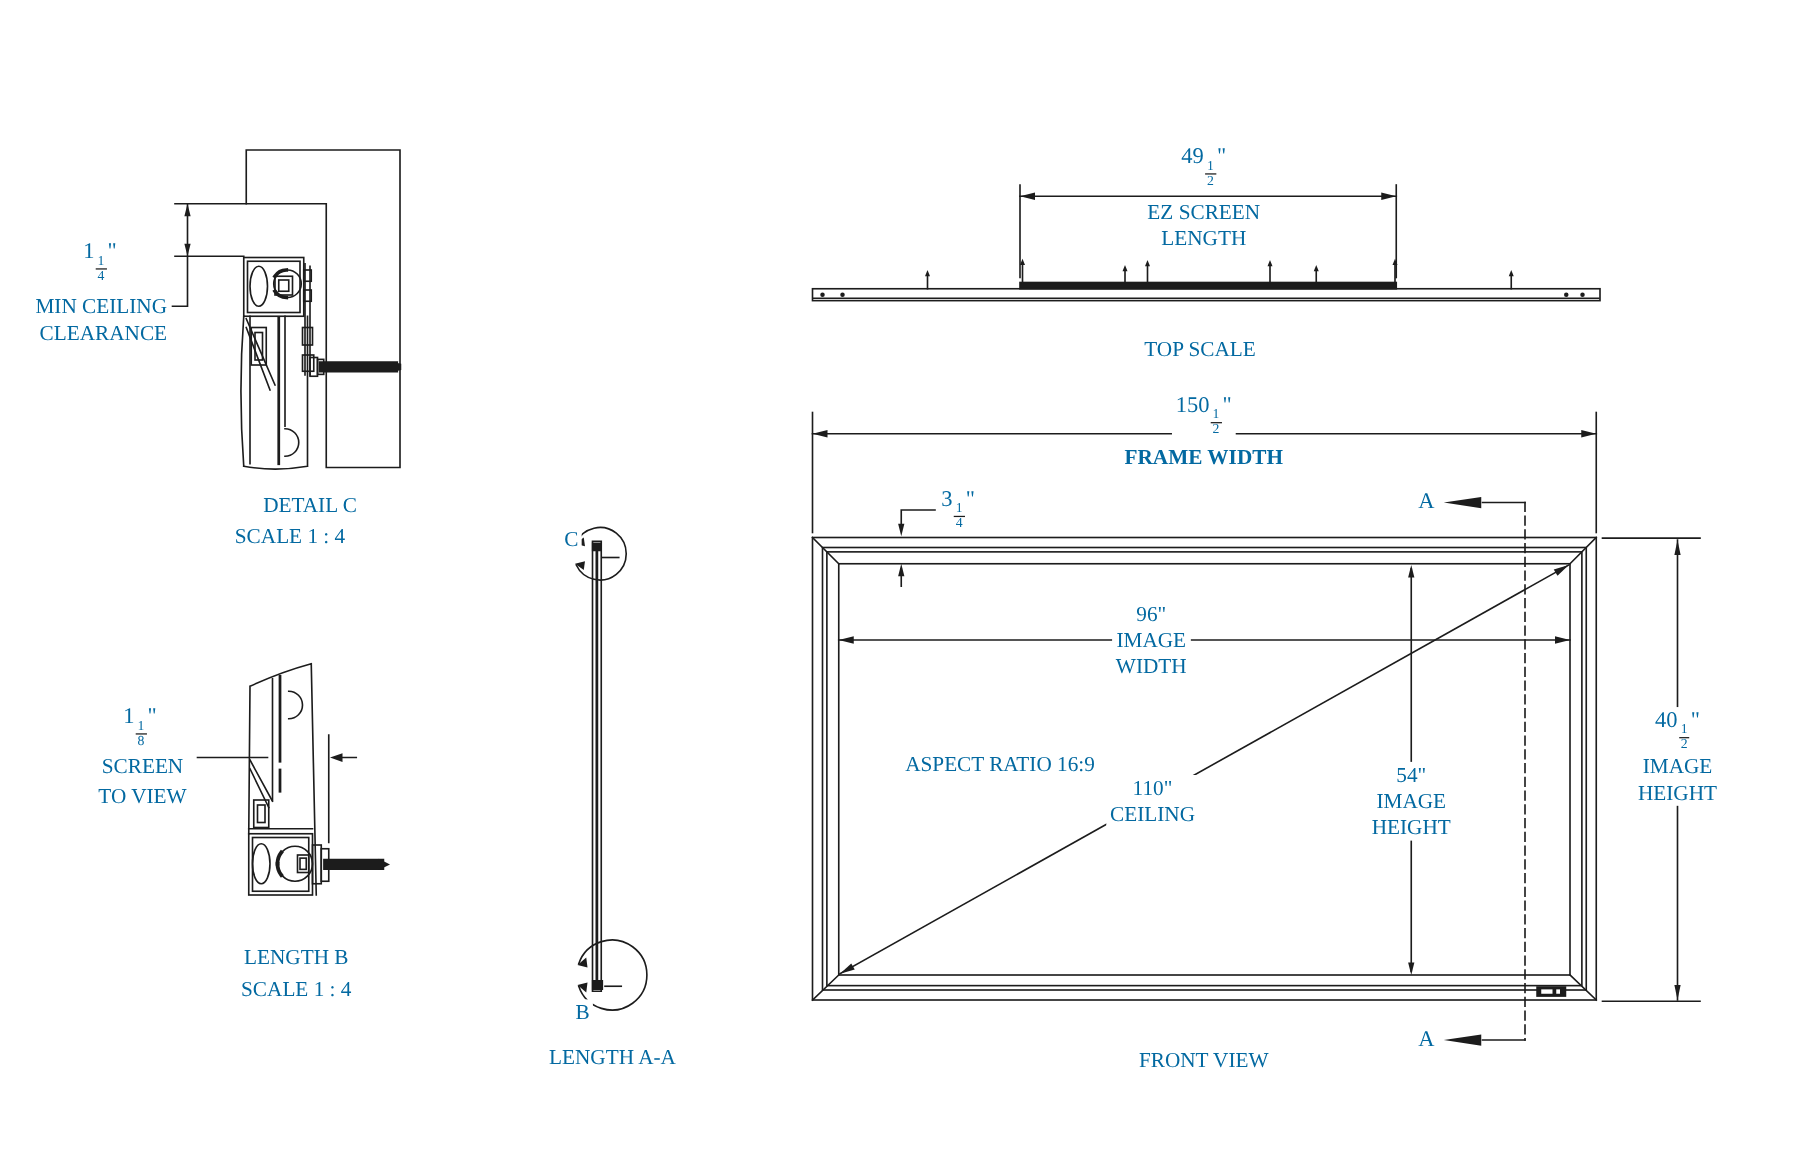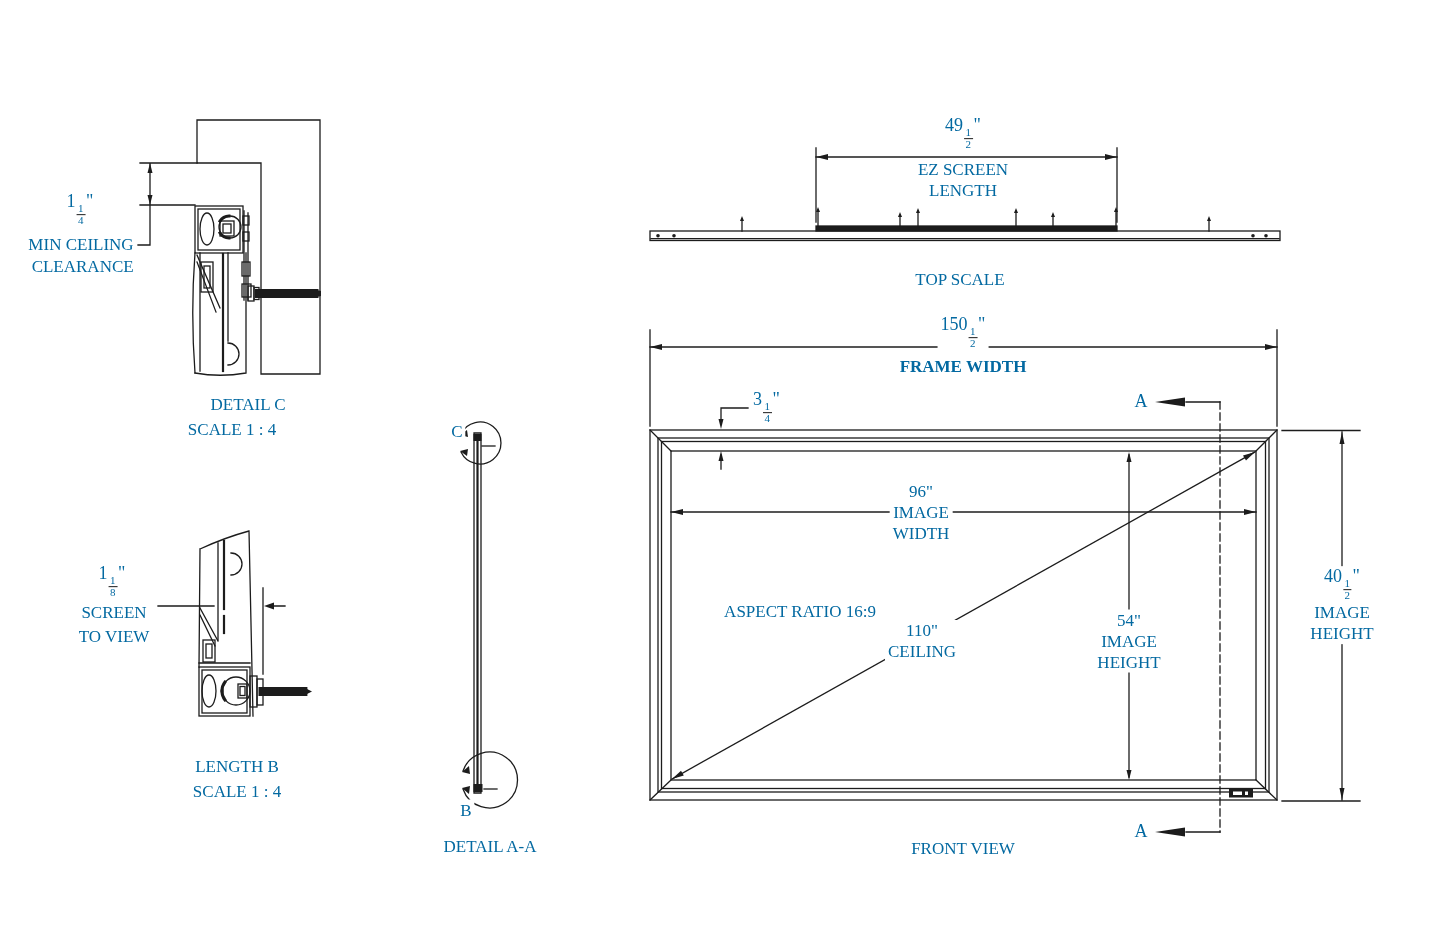--- a/index.html
+++ b/index.html
@@ -192,21 +192,21 @@
 <div class="lbl" style="left:232px;top:429px;">SCALE 1 : 4</div>
 
 <div class="lbl dimv" style="left:112px;top:581px;"><span>1</span><span class="fr"><span class="n">1</span><span class="d">8</span></span><span>"</span></div>
 <div class="lbl lh24" style="left:114px;top:625px;">SCREEN
 TO VIEW</div>
 <div class="lbl" style="left:237px;top:766px;">LENGTH B</div>
 <div class="lbl" style="left:237px;top:791px;">SCALE 1 : 4</div>
 
 <div class="lbl bg" style="left:457px;top:431px;">C</div>
 <div class="lbl bg" style="left:466px;top:810px;">B</div>
-<div class="lbl" style="left:490px;top:846px;">DETAIL A-A</div>
+<div class="lbl" style="left:490px;top:846px;">LENGTH A-A</div>
 
 <div class="lbl dimv" style="left:963px;top:133px;"><span>49</span><span class="fr"><span class="n">1</span><span class="d">2</span></span><span>"</span></div>
 <div class="lbl bg" style="left:963px;top:180px;">EZ SCREEN
 LENGTH</div>
 <div class="lbl" style="left:960px;top:279px;">TOP SCALE</div>
 
 <div class="lbl dimv bg" style="left:963px;top:332px;"><span>150</span><span class="fr"><span class="n">1</span><span class="d">2</span></span><span>"</span></div>
 <div class="lbl" style="left:963px;top:366px;font-weight:bold;">FRAME WIDTH</div>
 
 <div class="lbl dimv left" style="left:753px;top:407px;"><span>3</span><span class="fr"><span class="n">1</span><span class="d">4</span></span><span>"</span></div>

